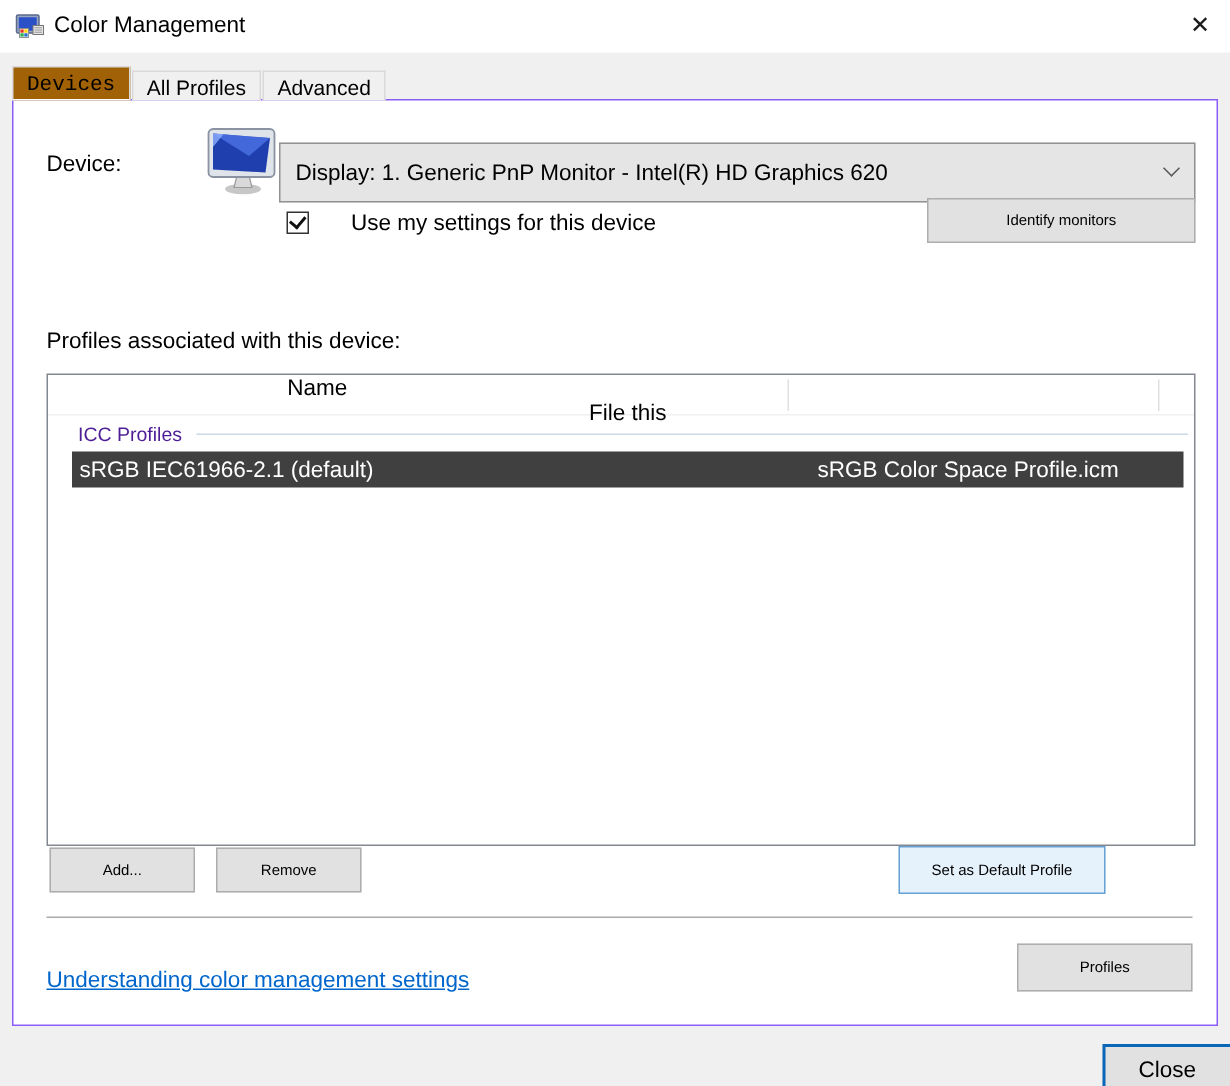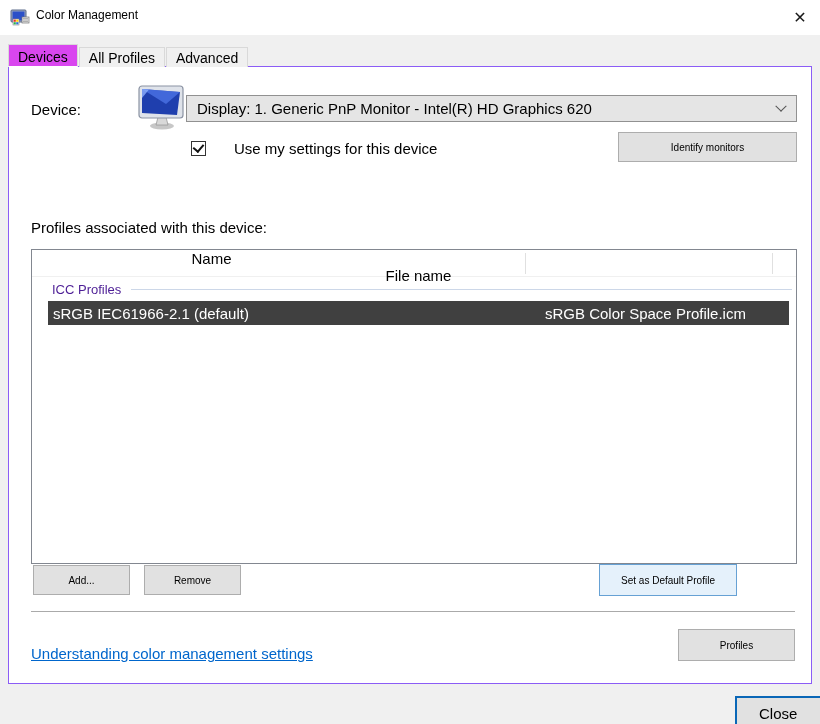--- a/index.html
+++ b/index.html
@@ -16,21 +16,21 @@
   }
 
   
   .titlebar {
     position: absolute; top: 0; left: 0; right: 0; height: 35px;
     background: #ffffff;
   }
   .app-icon { position: absolute; left: 10px; top: 8px; width: 20px; height: 20px; }
   .title-text {
     position: absolute; left: 36px; top: 8px;
-    font-size: 12px; color: #000;
+    font-size: 15px; color: #000;
   }
   .close-btn {
     position: absolute; right: 6px; top: 4px;
     width: 28px; height: 26px;
     display: flex; align-items: center; justify-content: center;
     font-size: 16px; color: #1a1a1a;
     cursor: pointer;
   }
 
   
@@ -44,42 +44,43 @@
     padding: 2px 9px 0 9px;
     background: #f0f0f0;
     border: 1px solid #d9d9d9;
     border-bottom: none;
     font-size: 14px;
     margin-right: 1px;
     color: #000;
   }
   .tab.active {
     height: 23px;
-    background: #d946ef;
+    background: #a16207;
     border: 1px solid #d9d9d9;
     border-bottom: 1px solid #ffffff;
     padding-top: 4px;
     position: relative;
     z-index: 4;
+    font-family: Liberation Mono, monospace;
   }
 
   
   .tabpage {
     position: absolute; left: 8px; top: 66px;
     width: 804px; height: 618px;
     background: #ffffff;
     border: 1px solid #8b5cf6;
     z-index: 2;
   }
 
   .device-label { position: absolute; left: 22px; top: 34px; }
   .monitor-icon { position: absolute; left: 127px; top: 17px; width: 52px; height: 46px; z-index: 5; }
 
   .combo {
-    position: absolute; left: 177px; top: 28px; width: 611px; height: 27px;
+    position: absolute; left: 177px; top: 28px; width: 611px; height: 40px;
     background: #e5e5e5;
     border: 1px solid #919191;
     display: flex; align-items: center;
     padding-left: 10px;
     cursor: default;
   }
   .combo-text { flex: 1; font-size: 15px; color: #000; white-space: nowrap; overflow: hidden; }
   .combo-chevron {
     width: 30px; height: 100%;
     display: flex; align-items: center; justify-content: center;
@@ -253,21 +254,21 @@
       <span>Use my settings for this device</span>
     </div>
 
     <div class="btn identify-btn">Identify monitors</div>
 
     <div class="profiles-label">Profiles associated with this device:</div>
 
     <div class="listbox">
       <div class="list-header">
         <span class="col-name">Name</span>
-        <span class="col-file">File name</span>
+        <span class="col-file">File this</span>
         <span class="hdr-sep s1"></span>
         <span class="hdr-sep s2"></span>
       </div>
       <div class="group-row">
         <span class="group-label">ICC Profiles</span>
         <span class="group-line"></span>
       </div>
       <div class="profile-row">
         <span class="cell-name">sRGB IEC61966-2.1 (default)</span>
         <span class="cell-file">sRGB Color Space Profile.icm</span>

